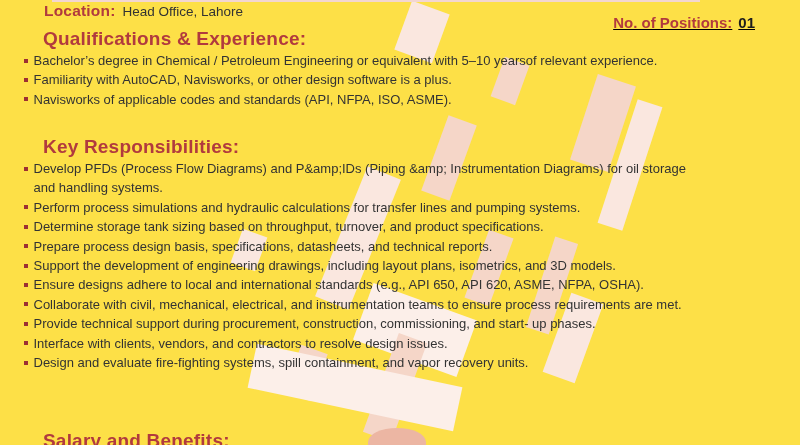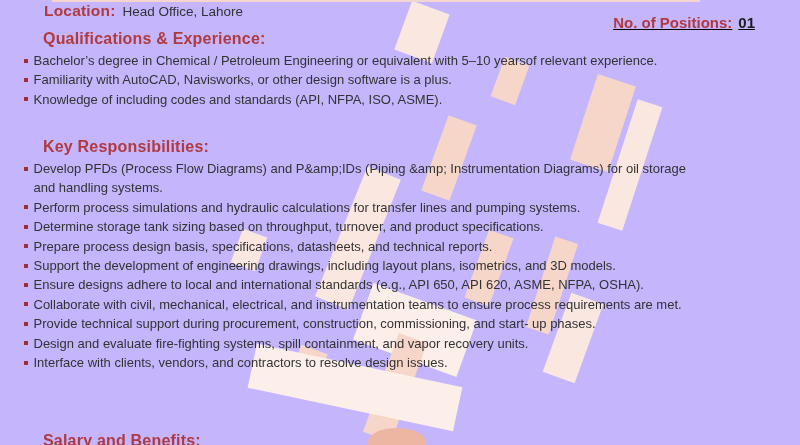--- a/index.html
+++ b/index.html
@@ -5,21 +5,21 @@
   html, body { margin: 0; padding: 0; }
   body {
     width: 800px; height: 445px;
     background: #ffffff;
     font-family: "Liberation Sans", "DejaVu Sans", sans-serif;
     overflow: hidden;
   }
   .page {
     position: relative;
     width: 800px; height: 445px;
-    background: #c4b5fd;
+    background: #fde047;
     overflow: hidden;
   }
   
   .wm { position: absolute; inset: 0; z-index: 0; pointer-events: none; }
   .w  { position: absolute; }
   .w-light { background: #fae7df; }
   .w-mid   { background: #f5d6c8; }
   .w-faint { background: #fcefe9; }
   .w-deep  { background: #ecb6a3; }
   .topline {
@@ -31,21 +31,21 @@
   .red { color: #b13a3e; font-weight: bold; }
   .loc-row { position: absolute; left: 44px; top: 2px; white-space: nowrap; }
   .loc-label { font-size: 15.5px; letter-spacing: 0.2px; }
   .loc-value { font-size: 13.5px; color: #333333; margin-left: 7px; font-weight: 500; }
   .pos-row { position: absolute; right: 45px; top: 14px; white-space: nowrap; text-decoration: underline; }
   .pos-label { font-size: 15px; }
   .pos-value { font-size: 15px; color: #1d1d1d; margin-left: 6px; font-weight: 600; }
   .sec { position: absolute; left: 24px; width: 750px; }
   .sec h2 {
     margin: 0 0 0 19px; padding: 0;
-    font-size: 16px; line-height: 21px;
+    font-size: 19px; line-height: 21px;
     color: #b13a3e; font-weight: bold; letter-spacing: 0.2px;
   }
   .sec ul { list-style: none; margin: 2px 0 0 0; padding: 0; }
   .sec li {
     position: relative;
     padding-left: 9.5px;
     font-size: 13px; line-height: 19.4px;
     color: #333333;
     white-space: pre-line;
   }
@@ -92,38 +92,38 @@
 
     <div class="pos-row">
       <span class="red pos-label">No. of Positions:</span><span class="pos-value">01</span>
     </div>
 
     <section class="sec sec-q">
       <h2>Qualifications &amp; Experience:</h2>
       <ul>
           <li>Bachelor’s degree in Chemical / Petroleum Engineering or equivalent with 5–10 yearsof relevant experience.</li>
           <li>Familiarity with AutoCAD, Navisworks, or other design software is a plus.</li>
-          <li>Knowledge of including codes and standards (API, NFPA, ISO, ASME).</li>
+          <li>Navisworks of applicable codes and standards (API, NFPA, ISO, ASME).</li>
         </ul>
     </section>
 
     <section class="sec sec-kr">
       <h2>Key Responsibilities:</h2>
       <ul>
           <li>Develop PFDs (Process Flow Diagrams) and P&amp;amp;IDs (Piping &amp;amp; Instrumentation Diagrams) for oil storage
 and handling systems.</li>
           <li>Perform process simulations and hydraulic calculations for transfer lines and pumping systems.</li>
           <li>Determine storage tank sizing based on throughput, turnover, and product specifications.</li>
           <li>Prepare process design basis, specifications, datasheets, and technical reports.</li>
           <li>Support the development of engineering drawings, including layout plans, isometrics, and 3D models.</li>
           <li>Ensure designs adhere to local and international standards (e.g., API 650, API 620, ASME, NFPA, OSHA).</li>
           <li>Collaborate with civil, mechanical, electrical, and instrumentation teams to ensure process requirements are met.</li>
           <li>Provide technical support during procurement, construction, commissioning, and start- up phases.</li>
+          <li>Interface with clients, vendors, and contractors to resolve design issues.</li>
           <li>Design and evaluate fire-fighting systems, spill containment, and vapor recovery units.</li>
-          <li>Interface with clients, vendors, and contractors to resolve design issues.</li>
         </ul>
     </section>
 
     <section class="sec sec-sb">
       <h2>Salary and Benefits:</h2>
     </section>
 
   </div>
 </div>
 

